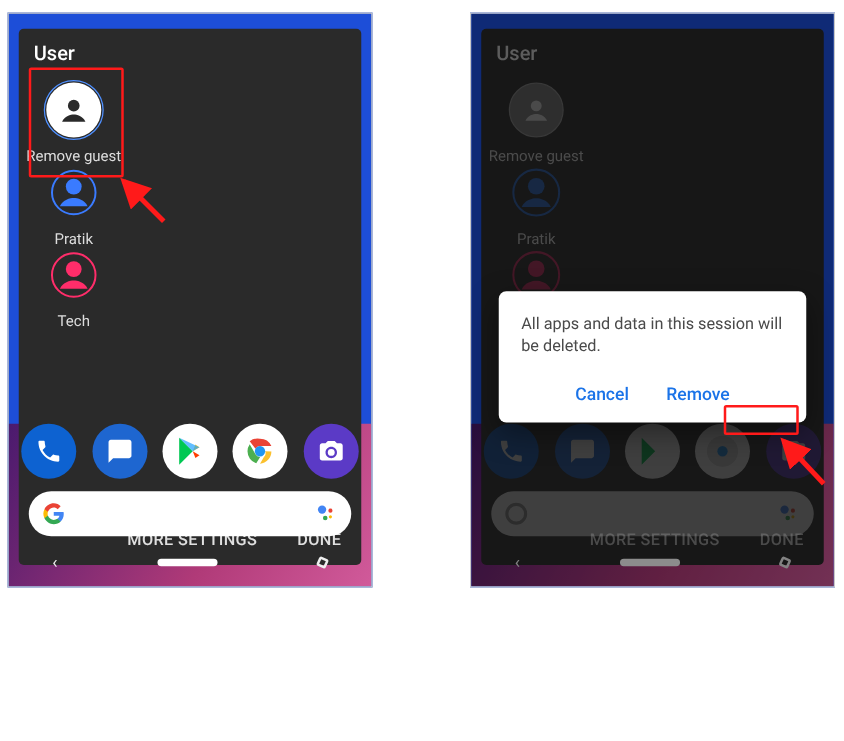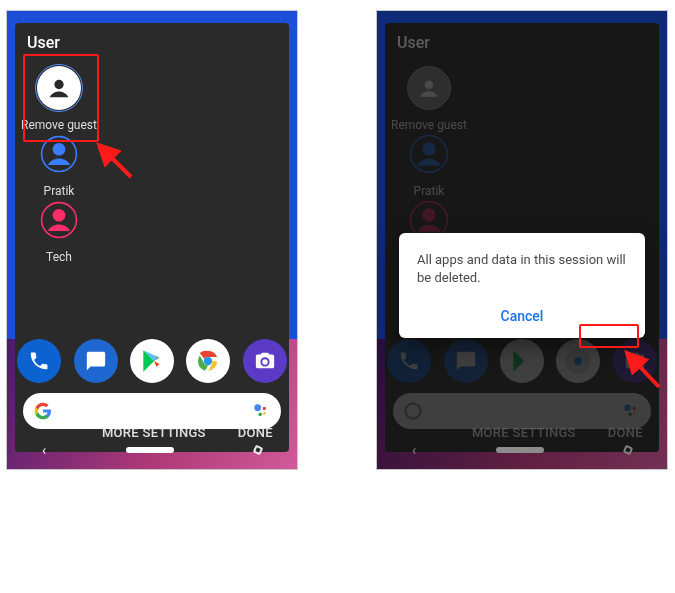--- a/index.html
+++ b/index.html
@@ -385,20 +385,21 @@
     <span class="nav-pill"></span>
     <span class="nav-rot"></span>
   </div>
 
   <div class="dim-overlay" style="background:rgba(0,0,0,.45)"></div>
 
   <div class="dialog">
     <div class="dialog-body">All apps and data in this session will be deleted.</div>
     <div class="dialog-actions">
       <span class="dlg-btn">Cancel</span>
+      <span class="dlg-btn">Remove</span>
     </div>
   </div>
 
   <div class="hl-box" style="left:202px;top:313px;width:60px;height:24px"></div>
   <div class="arrow" style="left:240px;top:334px">
     <svg width="50" height="50">
         <defs>
           <marker id="ah2" markerWidth="6" markerHeight="6" refX="5" refY="3" orient="auto">
             <path d="M0,0 L6,3 L0,6 z" fill="#ff1a1a"></path>
           </marker>

